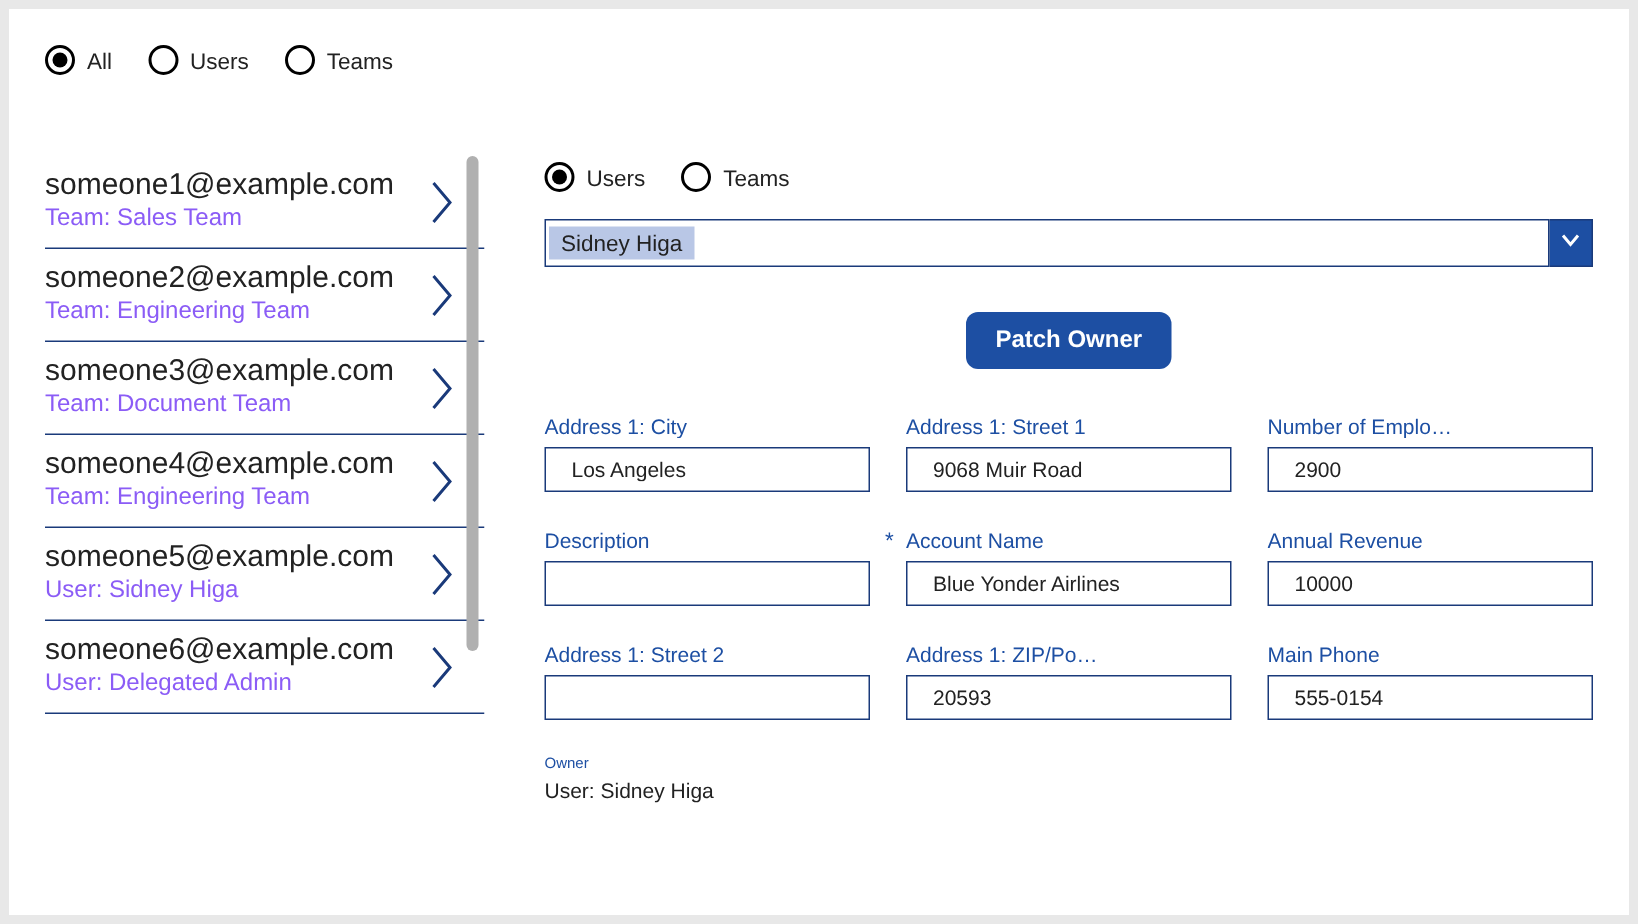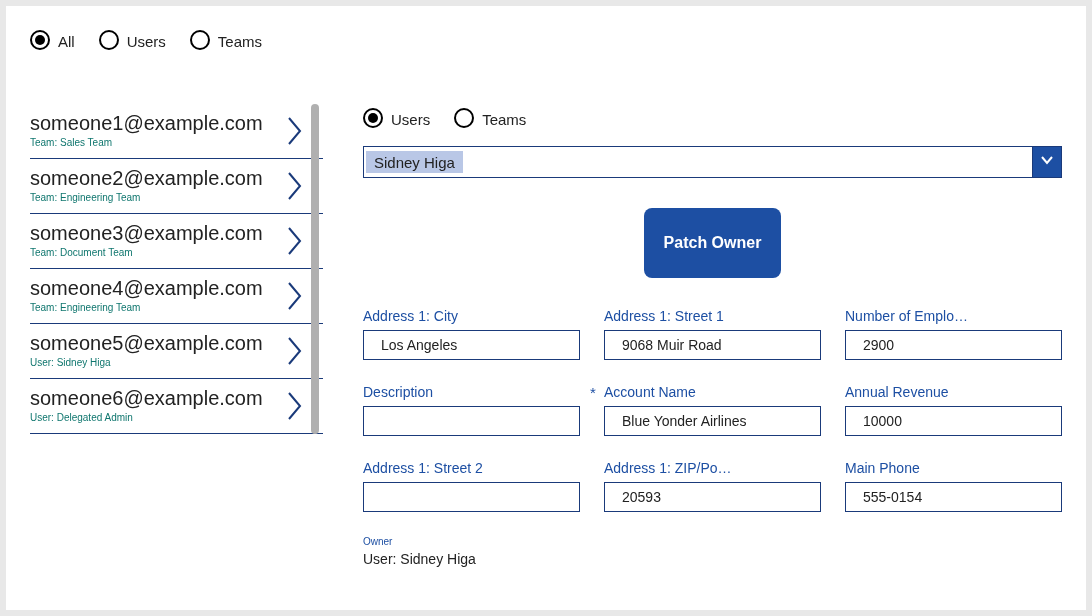--- a/index.html
+++ b/index.html
@@ -75,22 +75,22 @@
       border-bottom: 1px solid #1A3A7A;
       padding: 8px 40px 10px 0;
       position: relative;
       cursor: pointer;
     }
     .list-item .li-title {
       font-size: 20px;
       color: #222;
     }
     .list-item .li-sub {
-      font-size: 10px;
-      color: #0f766e;
+      font-size: 16px;
+      color: #8b5cf6;
       margin-top: 2px;
     }
     .chevron {
       position: absolute;
       right: 20px;
       top: 50%;
       transform: translateY(-50%);
     }
     .chevron svg { display: block; }
     .detail-pane {
@@ -141,21 +141,21 @@
       justify-content: center;
       margin-top: 30px;
     }
     .patch-btn {
       background: #1D4FA3;
       color: #fff;
       font-size: 16px;
       font-weight: 600;
       border: none;
       border-radius: 8px;
-      padding: 26px 20px;
+      padding: 10px 20px;
       cursor: pointer;
     }
     .fields-grid {
       display: grid;
       grid-template-columns: 1fr 1fr 1fr;
       column-gap: 40px;
       row-gap: 22px;
       margin-top: 30px;
       gap: 24px;
     }

